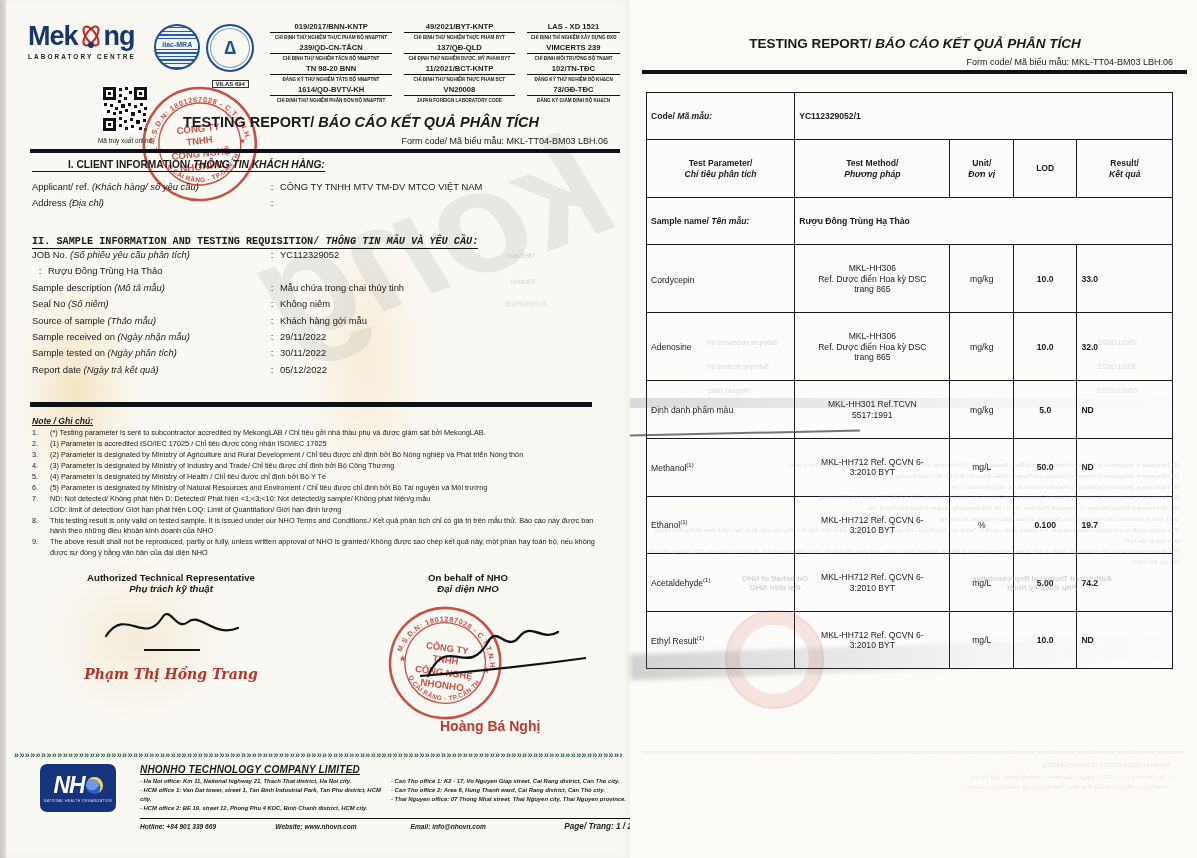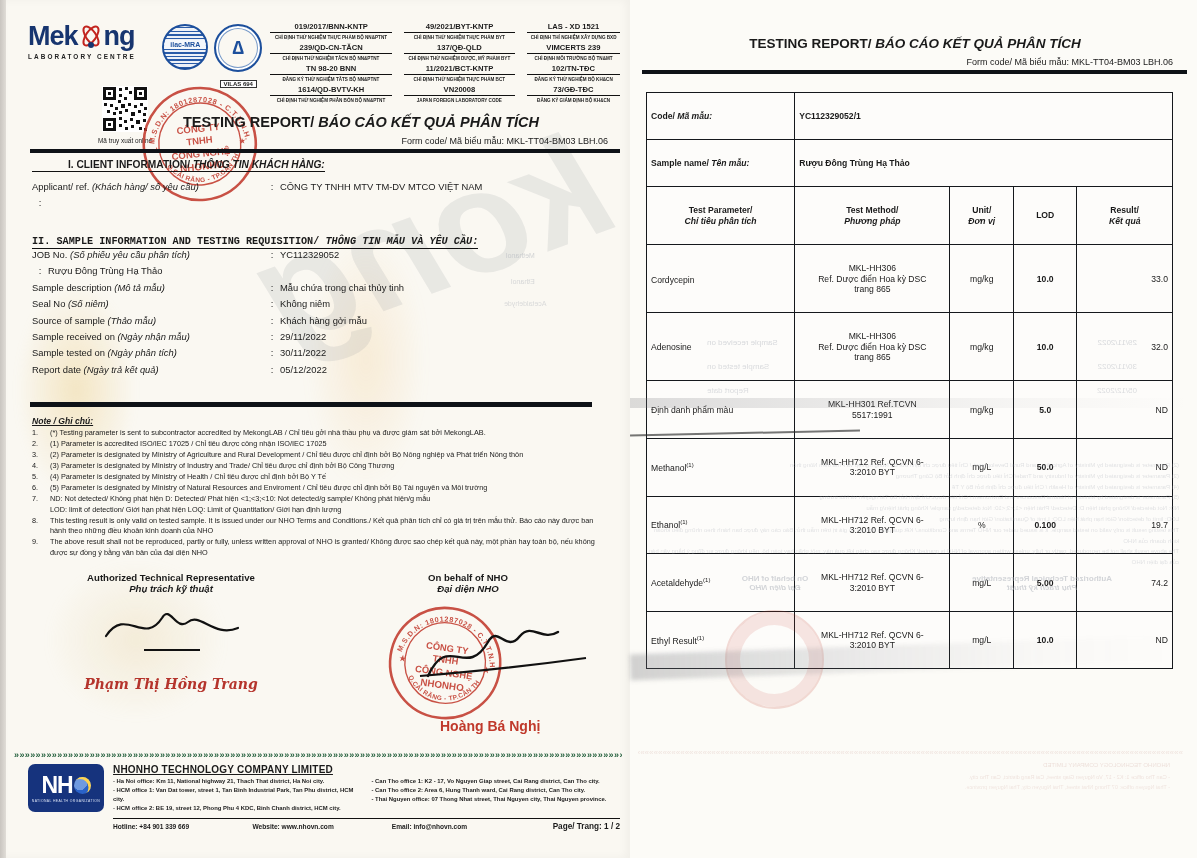--- a/index.html
+++ b/index.html
@@ -15,21 +15,21 @@
   .blob{position:absolute;pointer-events:none;}
   .wm-big{
     position:absolute;top:180px;left:90px;width:520px;
     font-size:150px;font-weight:bold;font-style:italic;
     color:rgba(130,135,145,.14);transform:scaleX(-1) rotate(20deg);
     white-space:nowrap;pointer-events:none;
   }
   .mirror{transform:scaleX(-1);}
   .bleed{position:absolute;color:#a8adb6;pointer-events:none;}
   
-  .hdr{position:absolute;top:20px;left:22px;width:592px;display:flex;gap:7px;}
+  .hdr{position:absolute;top:20px;left:22px;width:592px;display:flex;gap:15px;}
   .logo-block{width:146px;}
   .brand{display:flex;align-items:flex-end;color:#17356f;font-weight:bold;font-size:27px;letter-spacing:-1px;line-height:1;}
   .brand .atom{display:inline-block;width:26px;height:30px;position:relative;top:2px;}
   .logo-sub{font-size:6.4px;font-weight:bold;letter-spacing:2.1px;color:#222;margin-top:3px;}
   .cert-block{width:104px;display:flex;gap:5px;align-items:flex-start;padding-top:4px;}
   .ilac{width:42px;height:42px;border-radius:50%;border:2px solid #1c4f9c;
     background:repeating-linear-gradient(0deg,#2a5ca8 0 1.4px,#eef2f8 1.4px 3.6px);
     position:relative;overflow:hidden;}
   .ilac span{position:absolute;left:0;right:0;top:14px;background:#f4f7fb;color:#1c4f9c;
     font-size:7px;font-weight:bold;text-align:center;padding:1px 0;}
@@ -65,26 +65,26 @@
   .irow .val{width:322px;}
   
   .note-h{position:absolute;left:26px;font-size:8.6px;font-weight:bold;font-style:italic;text-decoration:underline;}
   .notes{position:absolute;left:26px;width:578px;}
   .nrow{display:flex;font-size:7.3px;line-height:1.5;}
   .nrow .n{width:18px;flex-shrink:0;}
   .nrow .t{flex:1;white-space:pre-line;}
   
   .sigblk{position:absolute;text-align:center;font-size:9.6px;font-weight:bold;}
   .sigblk .vi{font-style:italic;display:block;}
-  .signame-l{color:#b5342c;font-family:"DejaVu Serif",serif;font-style:italic;font-weight:bold;font-size:14px;margin-top:16px;}
+  .signame-l{color:#b5342c;font-family:"DejaVu Serif",serif;font-style:italic;font-weight:bold;font-size:14px;margin-top:6px;}
   .signame-r{position:absolute;color:#c0392b;font-weight:bold;font-size:14px;white-space:nowrap;margin-top:26px;}
   
   .arrows{position:absolute;top:750px;left:8px;width:608px;overflow:hidden;white-space:nowrap;
     color:#25613e;font-size:9px;font-weight:bold;letter-spacing:.4px;}
-  .foot{position:absolute;top:764px;left:22px;width:592px;display:flex;gap:9px;}
+  .foot{position:absolute;top:764px;left:34px;width:592px;display:flex;gap:24px;font-style:italic;}
   .nho-logo{width:76px;height:48px;background:#16337d;border-radius:7px;flex-shrink:0;
     display:flex;flex-direction:column;align-items:center;justify-content:center;color:#fff;position:relative;}
   .nho-logo .nh{font-size:23px;font-weight:bold;letter-spacing:-1px;line-height:1;display:flex;align-items:center;}
   .globe{display:inline-block;width:17px;height:17px;border-radius:50%;margin-left:1px;
     background:radial-gradient(circle at 35% 35%,#6f9ae0 0 45%,#2a62c9 46% 100%);
     box-shadow:inset -2.5px 2px 0 #ffd34d;}
   .nho-logo .nsub{font-size:3.4px;letter-spacing:.4px;margin-top:2px;color:#d8e0f2;}
   .foot-main{flex:1;}
   .foot-co{font-size:10px;font-weight:bold;text-decoration:underline;letter-spacing:.2px;}
   .addr-cols{display:flex;gap:10px;margin-top:2px;}
@@ -100,21 +100,21 @@
   table.res td,table.res th{border:1.4px solid #15181c;padding:18px 4px;font-size:8.6px;vertical-align:middle;}
   table.res .lblcell{font-weight:bold;width:148px;}
   table.res .lblcell .vi,.hcell .vi{font-style:italic;}
   table.res .valcell{font-weight:bold;}
   .hcell{text-align:center;font-weight:bold;line-height:1.25;}
   .hcell .en,.hcell .vi{display:block;}
   td.param{width:148px;}
   td.method{width:158px;text-align:center;white-space:pre-line;line-height:1.2;}
   td.unit{width:58px;text-align:center;}
   td.num{width:58px;text-align:center;font-weight:bold;}
-  td.result{width:93px;text-align:right;font-weight:normal;}
+  td.result{width:93px;text-align:left;font-weight:bold;}
   sup{font-size:6px;}
   .crease{position:absolute;height:1.5px;background:#2c2c2c;opacity:.65;}
   .streak{position:absolute;pointer-events:none;}
 </style>
 </head>
 <body>
 
 <div class="page" id="left-page">
 
   <div class="blob" style="left:10px;top:280px;width:120px;height:220px;background:radial-gradient(ellipse at center,rgba(233,196,110,.35),transparent 70%);filter:blur(4px);"></div>
@@ -283,20 +283,21 @@
   <div class="sec-h" style="top:159px;padding-left:36px;">
     <span>I. CLIENT INFORMATION/</span><span class="vi"> THÔNG TIN KHÁCH HÀNG:</span>
   </div>
   <div class="rows" style="top:181px;">
     <div class="irow">
       <span class="lbl"><span>Applicant/ ref. </span><span class="vi">(Khách hàng/ số yêu cầu)</span></span>
       <span class="colon">:</span>
       <span class="val">CÔNG TY TNHH MTV TM-DV MTCO VIỆT NAM</span>
     </div>
     <div class="irow">
+      <span class="lbl"><span>Address </span><span class="vi">(Địa chỉ)</span></span>
       <span class="colon">:</span>
     </div>
   </div>
 
   <div class="sec-h" style="top:236px;font-family:Liberation Mono, monospace;">
     <span>II. SAMPLE INFORMATION AND TESTING REQUISITION/</span><span class="vi"> THÔNG TIN MẪU VÀ YÊU CẦU:</span>
   </div>
   <div class="rows" style="top:249px;">
     <div class="irow">
       <span class="lbl"><span>JOB No. </span><span class="vi">(Số phiếu yêu cầu phân tích)</span></span>
@@ -464,42 +465,42 @@
   <div class="formline" id="rp-form">Form code/ Mã biểu mẫu: MKL-TT04-BM03 LBH.06</div>
   <div class="rule" style="top:70px;left:12px;width:545px;height:4px;"></div>
 
   <table class="res">
     <tbody>
         <tr>
       <td class="lblcell"><span>Code/</span><span class="vi"> Mã mẫu:</span></td>
       <td class="valcell" colspan="4">YC112329052/1</td>
     </tr>
     <tr>
-      <td class="lblcell"><span>Sample name/</span><span class="vi"> Tên mẫu:</span></td>
-      <td class="valcell" colspan="4">Rượu Đông Trùng Hạ Thảo</td>
-    </tr>
-    <tr>
       <th class="hcell">
             <span class="en">Test Parameter/</span>
             <span class="vi">Chỉ tiêu phân tích</span>
           </th>
       <th class="hcell">
             <span class="en">Test Method/</span>
             <span class="vi">Phương pháp</span>
           </th>
       <th class="hcell">
             <span class="en">Unit/</span>
             <span class="vi">Đơn vị</span>
           </th>
       <th class="hcell">LOD</th>
       <th class="hcell">
             <span class="en">Result/</span>
             <span class="vi">Kết quả</span>
           </th>
     </tr>
+    <tr>
+      <td class="lblcell"><span>Sample name/</span><span class="vi"> Tên mẫu:</span></td>
+      <td class="valcell" colspan="4">Rượu Đông Trùng Hạ Thảo</td>
+    </tr>
     <tr style="height:38px;">
       <td class="param"><span>Cordycepin</span><sup></sup></td>
       <td class="method">MKL-HH306
 Ref. Dược điển Hoa kỳ DSC
 trang 865</td>
       <td class="unit">mg/kg</td>
       <td class="num">10.0</td>
       <td class="result">33.0</td>
     </tr>
     <tr style="height:38px;">

